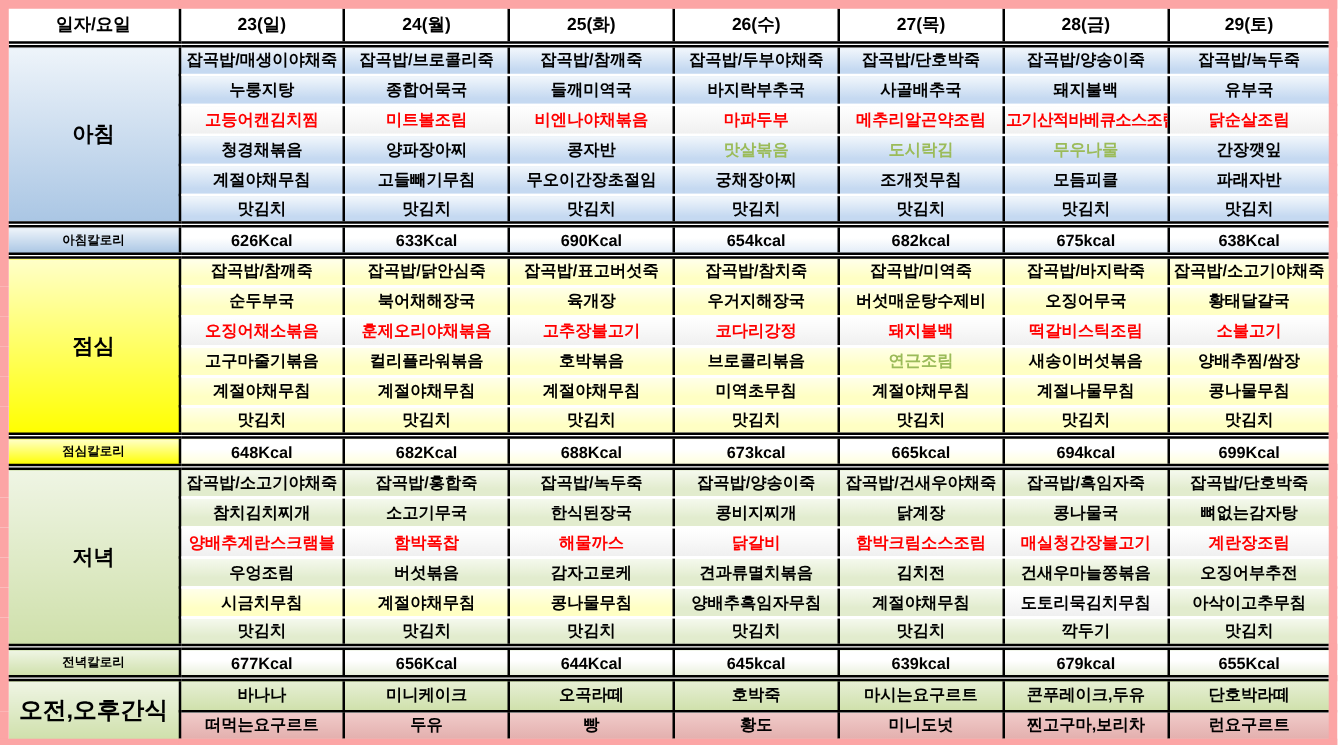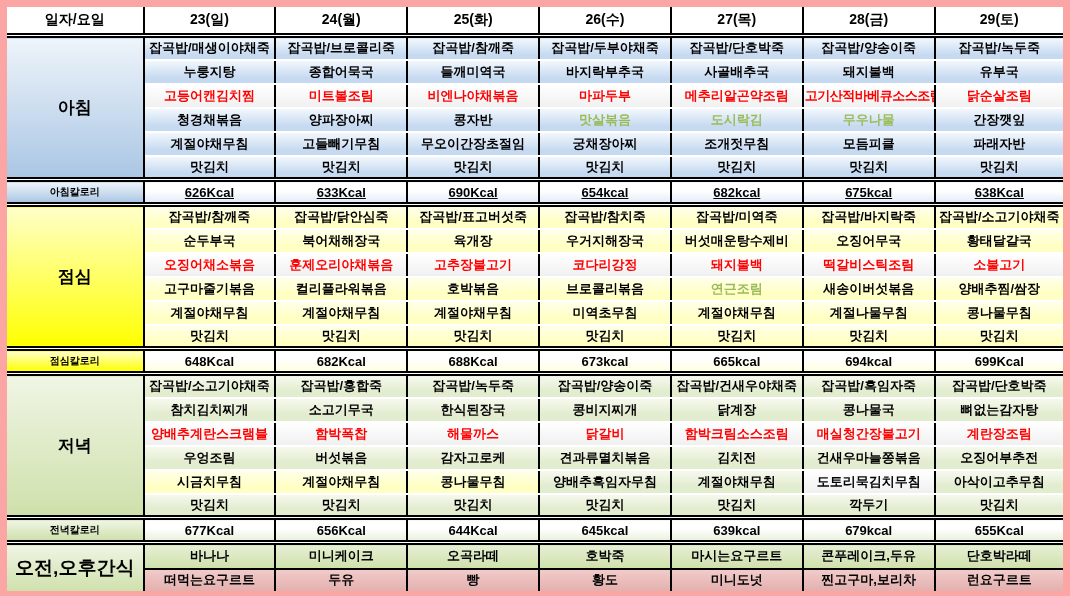--- a/index.html
+++ b/index.html
@@ -23,21 +23,21 @@
   .xs{font-size:10.5px;letter-spacing:-0.5px;}
   th.lbl{border:2px solid #000;font-size:17px;}
   .lbl-blue  {background:linear-gradient(180deg,#eef4fa 0%,var(--label-blue) 100%);}
   .lbl-yellow{background:linear-gradient(180deg,#ffffc8 0%,var(--label-yellow) 100%);}
   .lbl-green {background:linear-gradient(180deg,#eff5e4 0%,var(--label-green) 100%);}
   .cal-row{height:25px;}
   .cal-row th,.cal-row td{border-left:2px solid #000;border-right:2px solid #000;
           border-top:5px double #000;border-bottom:5px double #000;}
   .cal-row th{font-size:10px;}
   td.cal{font-size:13px;}
-  .cal-blue  {background:linear-gradient(180deg,#ffffff 40%,#e2ecf7 100%);text-decoration:underline;}
+  .cal-blue  {background:linear-gradient(180deg,#ffffff 40%,#e2ecf7 100%);}
   .cal-yellow{background:linear-gradient(180deg,#ffffff 40%,#ffffdd 100%);}
   .cal-green {background:linear-gradient(180deg,#ffffff 40%,#e9f0dc 100%);}
   .snack-row{height:26px;}
   .snack-row th,.snack-row td{border:2px solid #000;font-size:13px;}
   th.lbl-snack{font-size:19px;}
   td.snk-green{background:linear-gradient(180deg,#e6efd4 0%,var(--label-green) 100%);}
   td.snk-pink {background:linear-gradient(180deg,#f1cbca 0%,var(--snack-pink) 100%);}
 </style>
 </head>
 <body>

